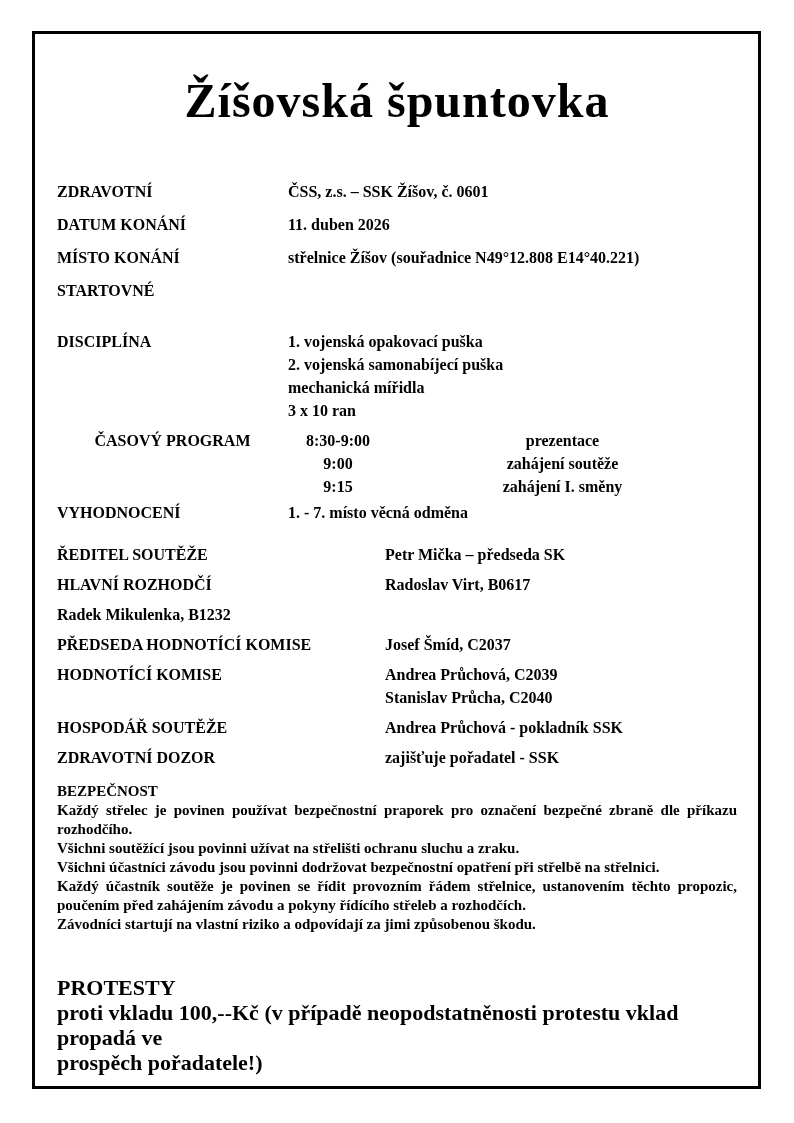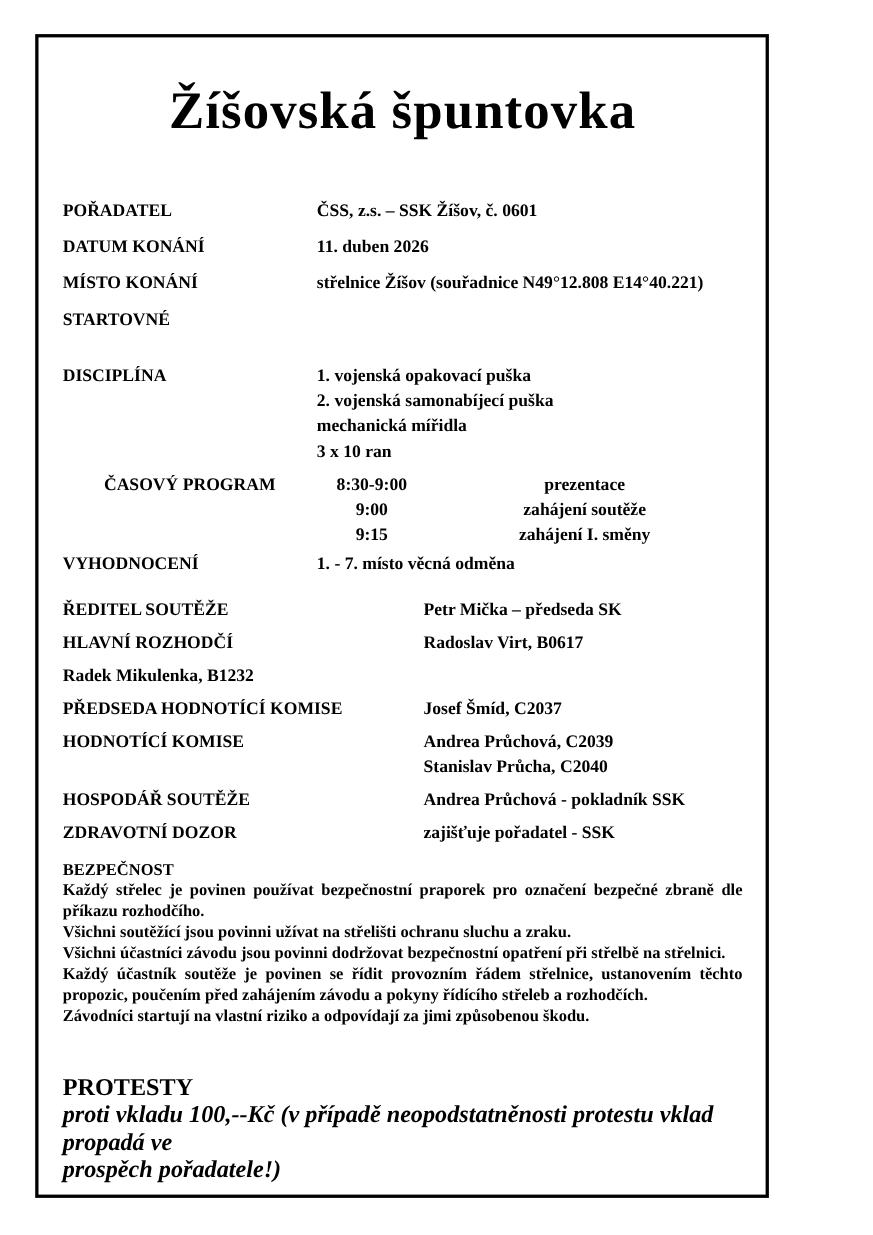--- a/index.html
+++ b/index.html
@@ -12,21 +12,21 @@
     height: 1123px;
     position: relative;
     font-family: "Liberation Serif", "DejaVu Serif", serif;
     font-weight: bold;
     color: #000000;
   }
   .frame {
     position: absolute;
     left: 32px;
     top: 31px;
-    width: 667px;
+    width: 729px;
     height: 1058px;
     border: 3px solid #000000;
     box-sizing: border-box;
     display: flex;
     flex-direction: column;
     padding: 0 21px 0 22px;
     overflow: hidden;
   }
   .title {
     margin: 38px 0 0 0;
@@ -54,32 +54,32 @@
   .officials { margin-top: 19px; }
   .officials .row + .row { margin-top: 7px; }
   .officials .lbl { flex: 0 0 328px; width: 328px; }
 
   .safety { margin-top: 13px; font-size: 15px; line-height: 19px; }
   .safety-heading { margin: 0; }
   .safety p { margin: 0; text-align: justify; }
 
   .protests { margin-top: 41px; font-size: 22px; line-height: 25px; }
   .protests-heading { margin: 0; }
-  .protests-line { margin: 0; font-style: italic; }
+  .protests-line { margin: 0; }
 </style>
 </head>
 <body>
 
 <div class="frame">
 
   <h1 class="title">Žíšovská špuntovka</h1>
 
   <section class="info block">
     <div class="row">
-      <span class="lbl">POŘADATEL</span>
+      <span class="lbl">ZDRAVOTNÍ</span>
       <span class="val">ČSS, z.s. – SSK Žíšov, č. 0601</span>
     </div>
     <div class="row">
       <span class="lbl">DATUM KONÁNÍ</span>
       <span class="val">11. duben 2026</span>
     </div>
     <div class="row">
       <span class="lbl">MÍSTO KONÁNÍ</span>
       <span class="val">střelnice Žíšov (souřadnice N49°12.808 E14°40.221)</span>
     </div>

